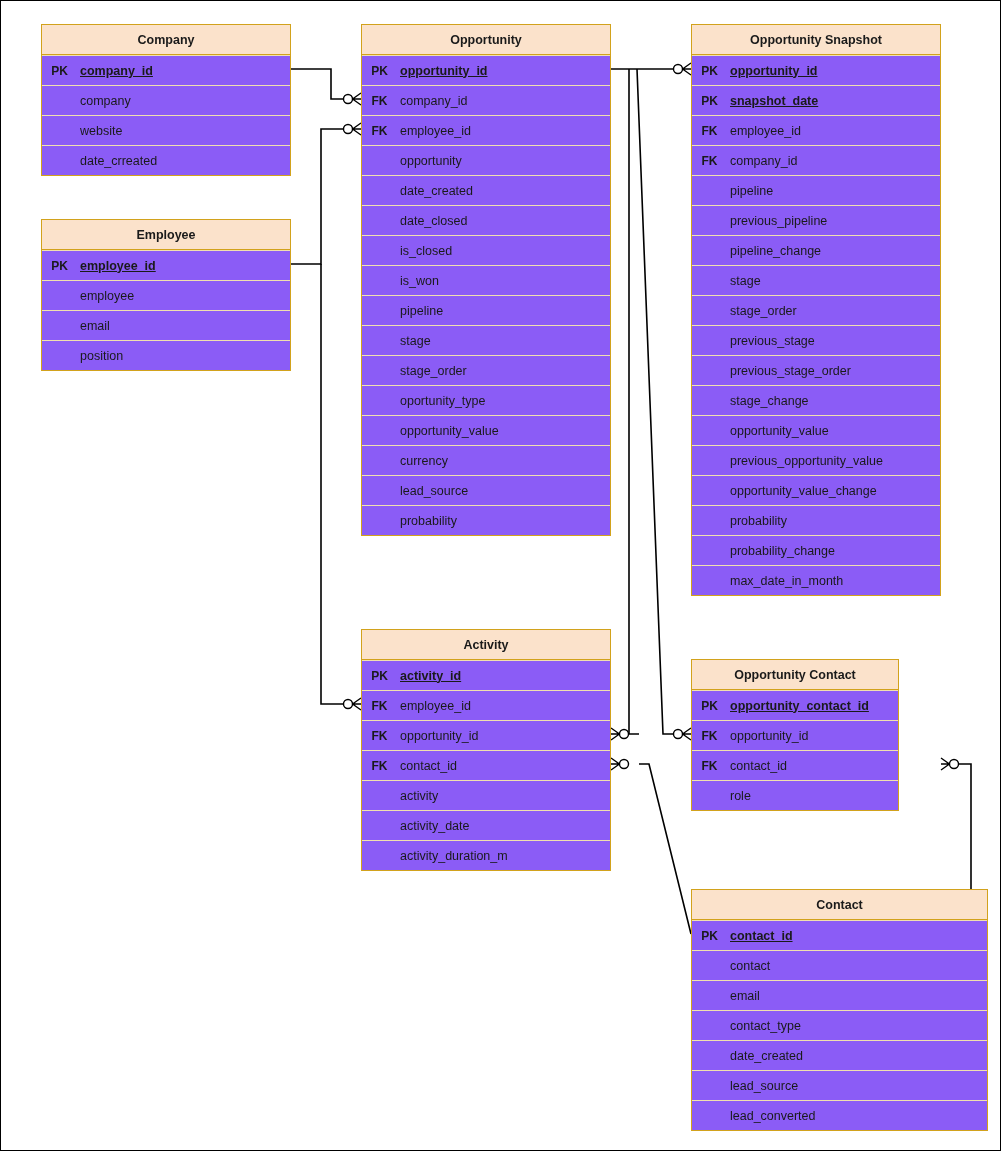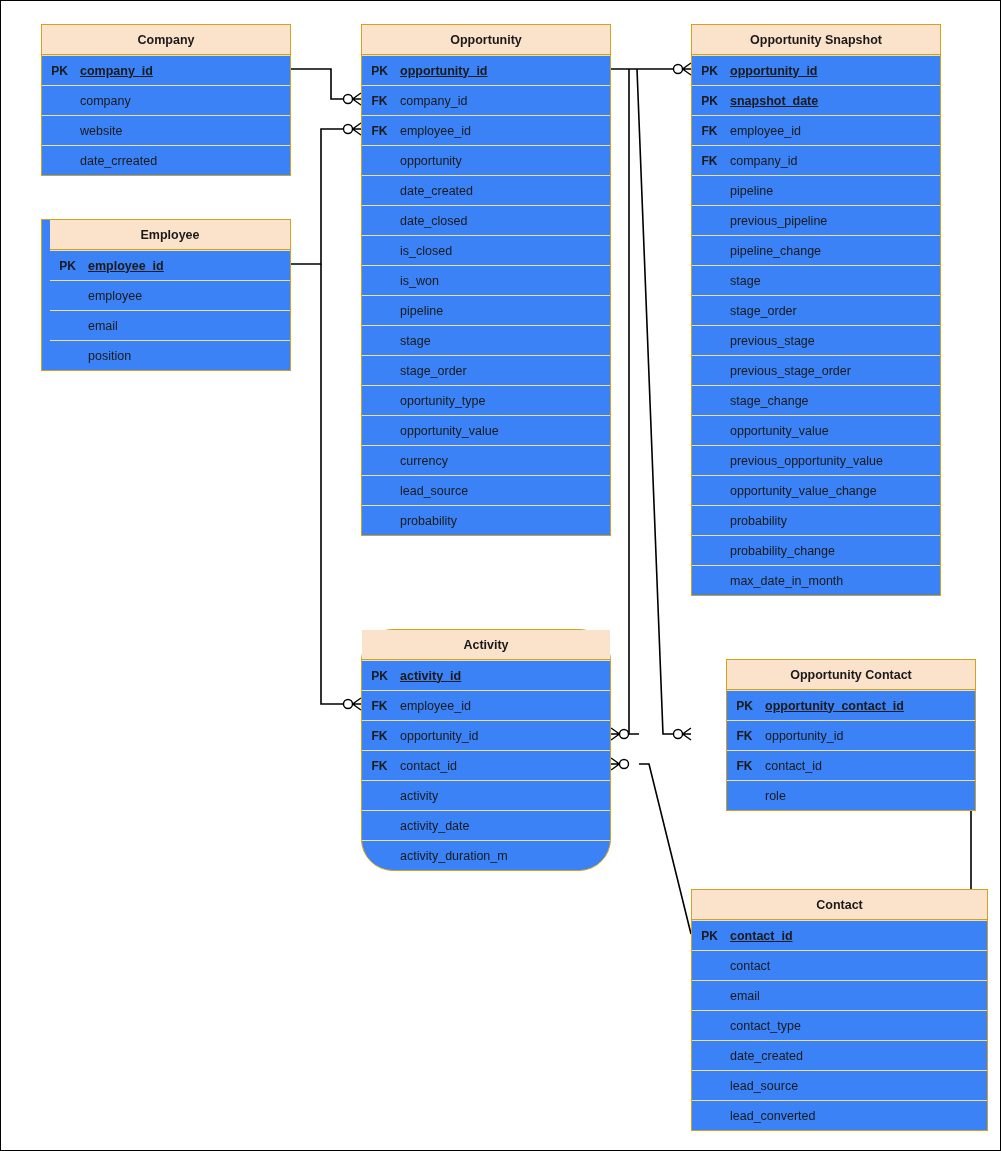--- a/index.html
+++ b/index.html
@@ -24,21 +24,21 @@
     left: 0;
     top: 0;
     width: 1001px;
     height: 1151px;
     pointer-events: none;
   }
   .entity {
     position: absolute;
     box-sizing: border-box;
     border: 1px solid #d2a21c;
-    background: #3b82f6;
+    background: #8b5cf6;
     z-index: 2;
   }
   .entity-title {
     height: 30px;
     line-height: 30px;
     text-align: center;
     font-size: 12.5px;
     font-weight: bold;
     color: #1a1a1a;
     background: #fbe2cb;
@@ -159,40 +159,40 @@
       </div>
       <div class="attr">
         <span class="key"></span>
         <span class="nm">lead_source</span>
       </div>
       <div class="attr">
         <span class="key"></span>
         <span class="nm">lead_converted</span>
       </div>
     </div>
-    <div class="entity" style="left: 690px; top: 658px; width: 250px; margin-left: 35px;">
+    <div class="entity" style="left: 690px; top: 658px; width: 208px;">
       <div class="entity-title">Opportunity Contact</div>
       <div class="attr is-key">
         <span class="key">PK</span>
         <span class="nm">opportunity_contact_id</span>
       </div>
       <div class="attr">
         <span class="key">FK</span>
         <span class="nm">opportunity_id</span>
       </div>
       <div class="attr">
         <span class="key">FK</span>
         <span class="nm">contact_id</span>
       </div>
       <div class="attr">
         <span class="key"></span>
         <span class="nm">role</span>
       </div>
     </div>
-    <div class="entity" style="left: 360px; top: 628px; width: 250px; border-radius: 32px;">
+    <div class="entity" style="left: 360px; top: 628px; width: 250px;">
       <div class="entity-title">Activity</div>
       <div class="attr is-key">
         <span class="key">PK</span>
         <span class="nm">activity_id</span>
       </div>
       <div class="attr">
         <span class="key">FK</span>
         <span class="nm">employee_id</span>
       </div>
       <div class="attr">
@@ -351,21 +351,21 @@
       </div>
       <div class="attr">
         <span class="key"></span>
         <span class="nm">lead_source</span>
       </div>
       <div class="attr">
         <span class="key"></span>
         <span class="nm">probability</span>
       </div>
     </div>
-    <div class="entity" style="left: 40px; top: 218px; width: 250px; padding-left: 8px;">
+    <div class="entity" style="left: 40px; top: 218px; width: 250px;">
       <div class="entity-title">Employee</div>
       <div class="attr is-key">
         <span class="key">PK</span>
         <span class="nm">employee_id</span>
       </div>
       <div class="attr">
         <span class="key"></span>
         <span class="nm">employee</span>
       </div>
       <div class="attr">

